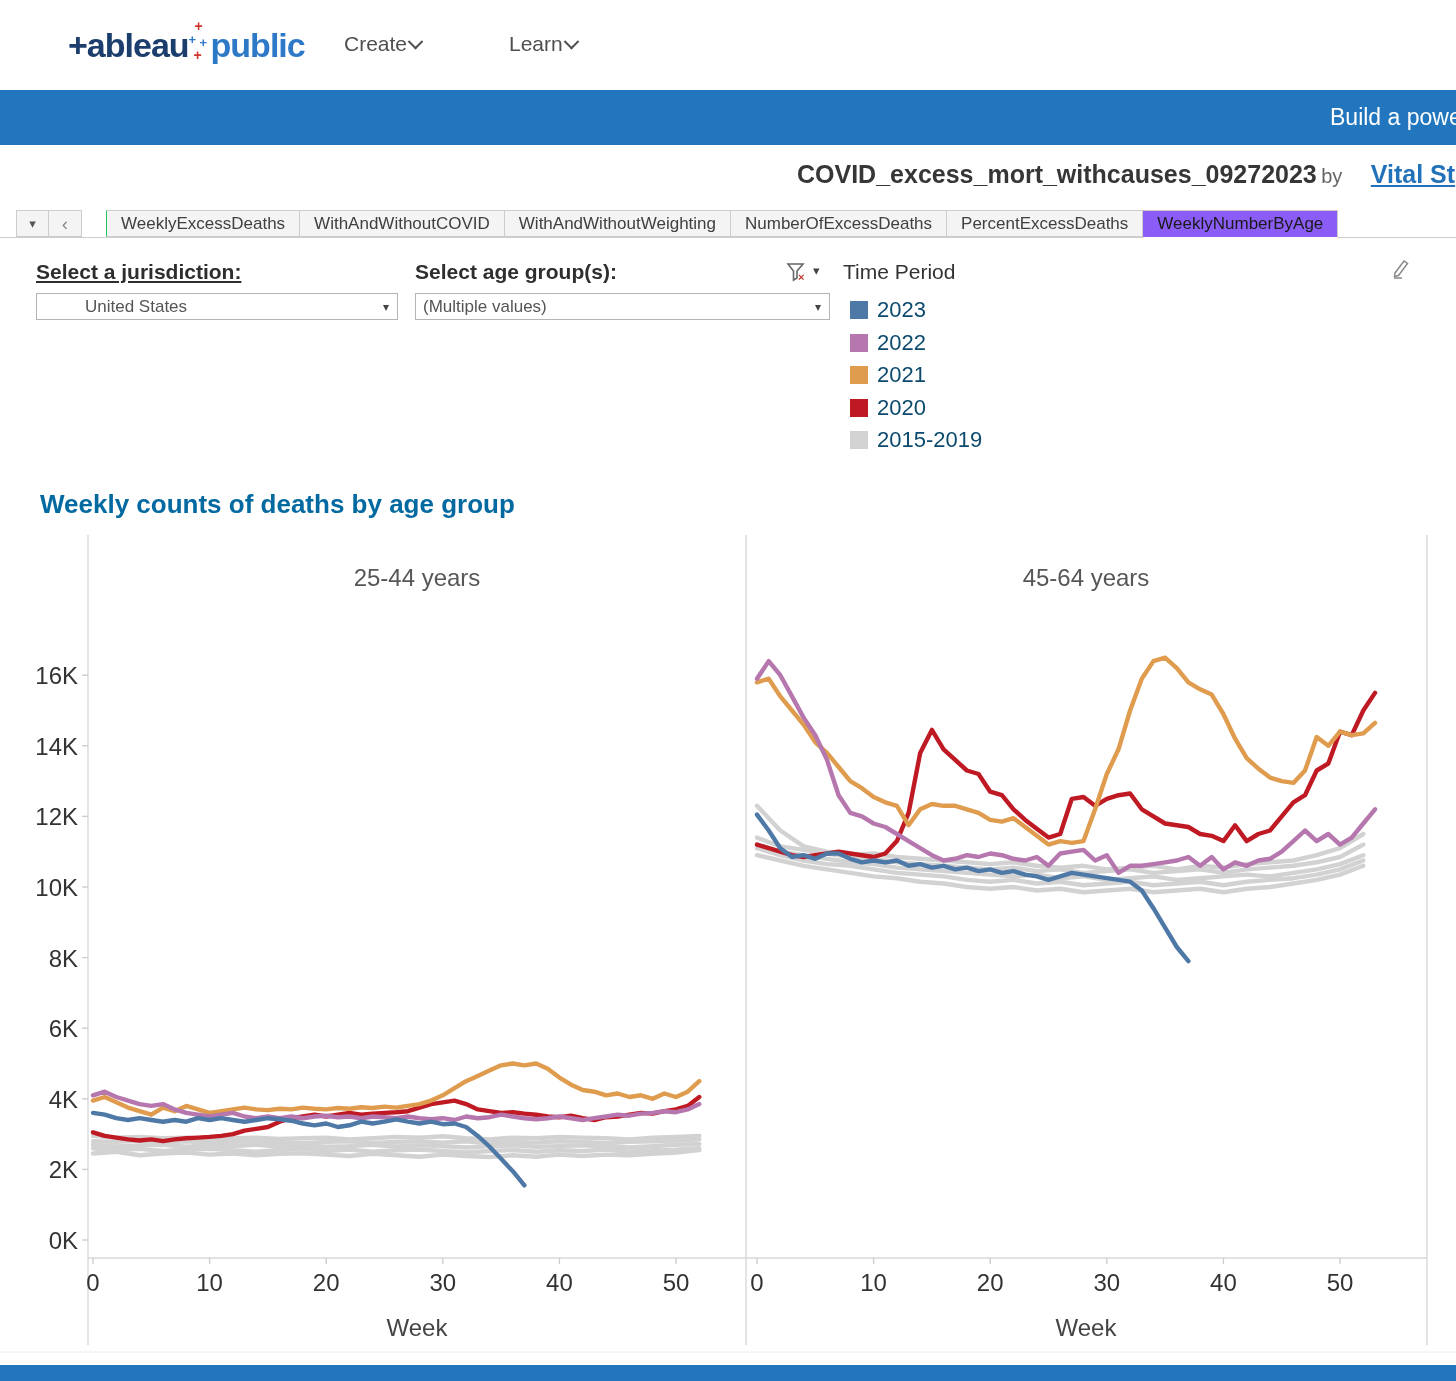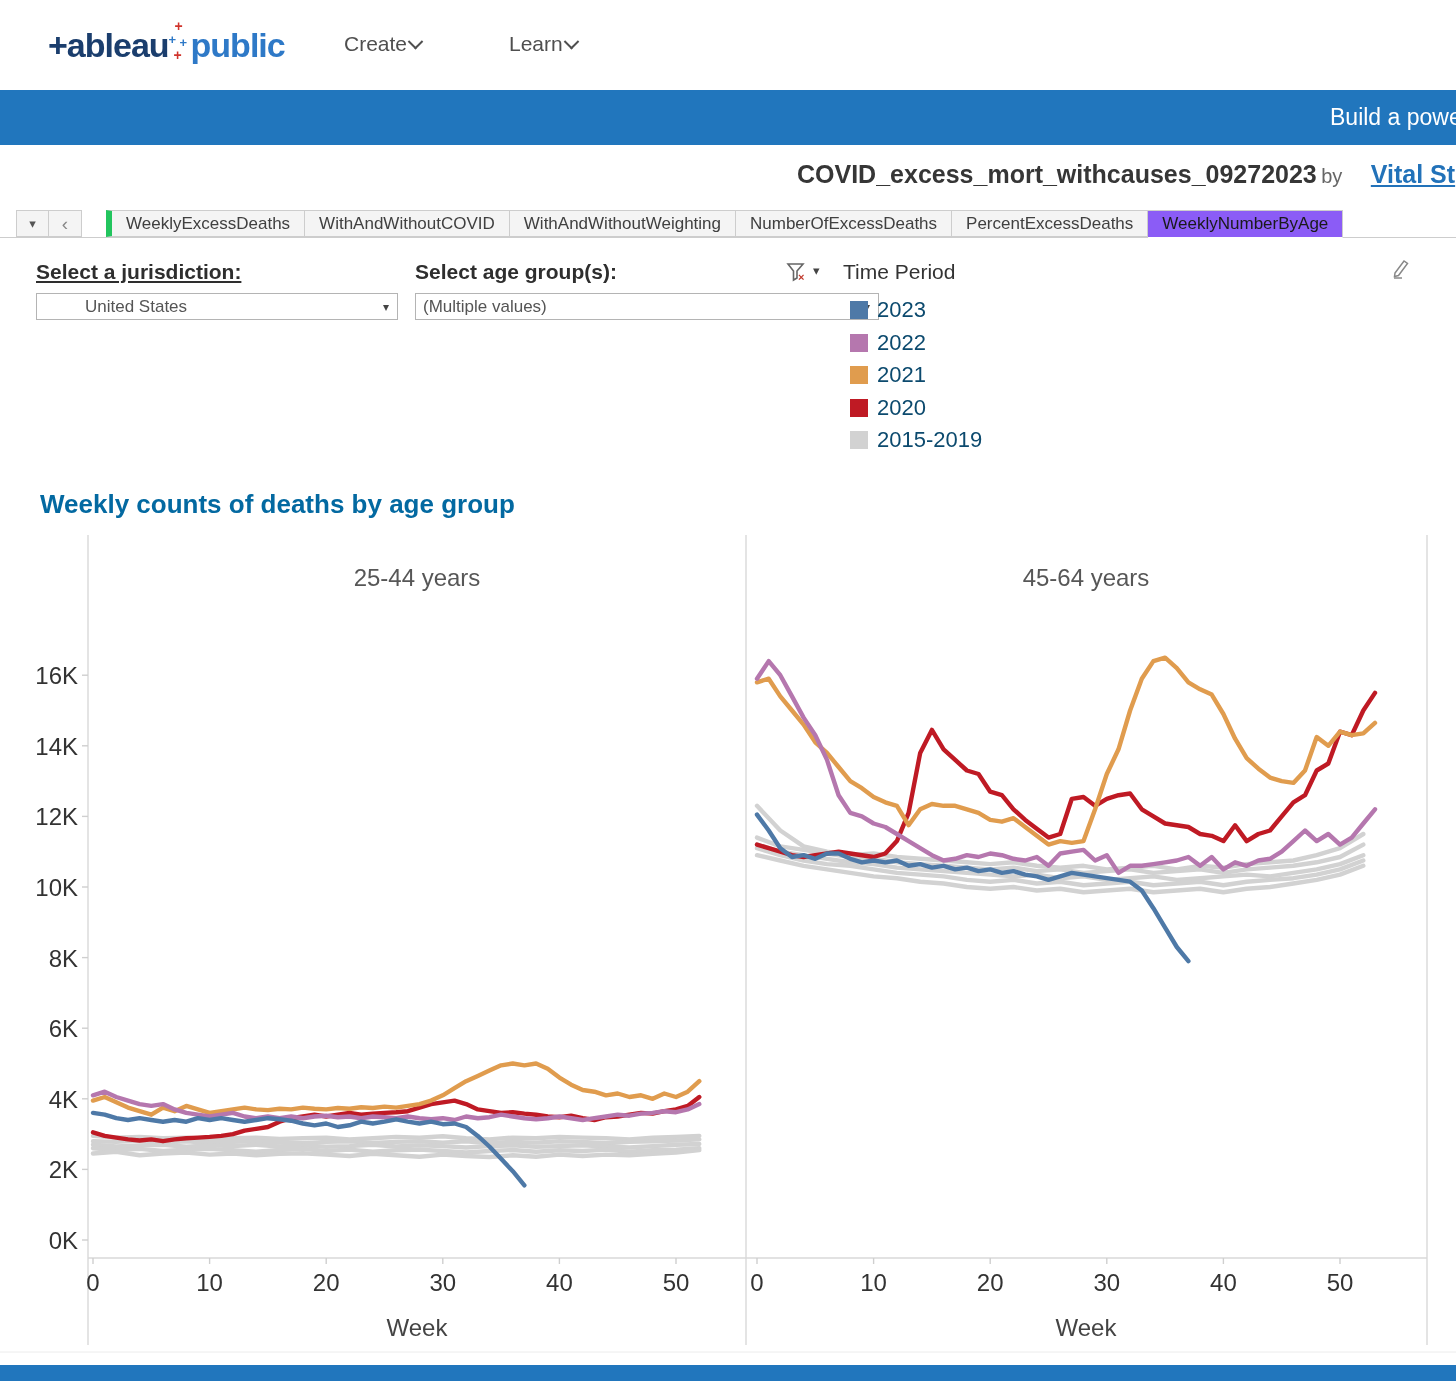--- a/index.html
+++ b/index.html
@@ -1,21 +1,21 @@
 <!DOCTYPE html>
 <html style="--banner: #2176bd; --link: #2272b9;"><head>
 <meta charset="utf-8">
 <style>
   html,body{margin:0;padding:0;background:#fff;}
   body{width:1456px;height:1381px;position:relative;overflow:hidden;
        font-family:"Liberation Sans","DejaVu Sans",sans-serif;color:#333;}
 
   
   .topnav{position:absolute;left:0;top:0;width:1456px;height:90px;background:#fff;}
-  .logo{position:absolute;left:48px;top:22px;height:46px;display:flex;align-items:center;cursor:pointer;}
+  .logo{position:absolute;left:68px;top:22px;height:46px;display:flex;align-items:center;cursor:pointer;}
   .logo .t1{font-size:34px;font-weight:700;color:#1b3e6d;letter-spacing:-1px;}
   .logo .t2{font-size:34px;font-weight:700;color:#2e79c7;letter-spacing:-1px;}
   .plus-cluster{position:relative;width:22px;height:44px;display:inline-block;}
   .plus-cluster span{position:absolute;font-weight:700;line-height:1;}
   .p1{left:6px;top:-4px;font-size:14px;color:#d0342c;}
   .p2{left:0px;top:10px;font-size:13px;color:#2e79c7;}
   .p3{left:11px;top:13px;font-size:13px;color:#2e79c7;}
   .p4{left:5px;top:25px;font-size:14px;color:#d0342c;}
   .nav-item{position:absolute;top:32px;font-size:21px;color:#4f4f4f;cursor:pointer;display:flex;align-items:center;gap:3px;}
   .nav-create{left:344px;} .nav-learn{left:509px;}
@@ -33,29 +33,29 @@
 
   
   .tabbar{position:absolute;left:0;top:210px;width:1456px;height:27px;display:flex;align-items:stretch;border-bottom:1px solid #cdcdcd;}
   .tbtn{width:33px;border:1px solid #cdcdcd;background:#f4f4f4;color:#555;font-size:13px;
         display:flex;align-items:center;justify-content:center;cursor:pointer;box-sizing:border-box;}
   .tbtn.first{margin-left:16px;} .tbtn + .tbtn{border-left:none;}
   .tbtn.prev{color:#888;font-size:19px;line-height:1;}
   #tabs{display:flex;margin-left:24px;}
   .tab{border:1px solid #cdcdcd;border-left:none;background:#f4f4f4;color:#404040;font-size:17px;
        padding:0 14px;display:flex;align-items:center;cursor:pointer;white-space:nowrap;box-sizing:border-box;}
-  .tab:first-child{border-left:6px solid #22c55e;}
+  .tab:first-child{border-left:1px solid #22c55e;}
   .tab.selected{background:#8b5cf6;color:#1a1a1a;border-bottom:1px solid #fff;margin-bottom:-1px;}
 
   
   .flabel{position:absolute;font-size:21px;font-weight:600;color:#2e2e2e;}
   .lab-jur{left:36px;top:260px;text-decoration:underline;} .lab-age{left:415px;top:260px;}
   .selbox{position:absolute;height:27px;background:#fff;border:1px solid #b4b4b4;box-sizing:border-box;
           display:flex;align-items:center;justify-content:space-between;padding:0 8px 0 7px;cursor:pointer;}
-  .sel-jur{left:36px;top:293px;width:362px;padding-left:48px;} .sel-age{left:415px;top:293px;width:464px;}
+  .sel-jur{left:36px;top:293px;width:362px;padding-left:48px;} .sel-age{left:415px;top:293px;width:415px;}
   .selbox .val{font-size:17px;color:#555;}
   .selbox .car{font-size:12px;color:#444;}
   .filtericon{position:absolute;left:786px;top:261px;width:22px;height:22px;cursor:pointer;}
   .filtercaret{position:absolute;left:813px;top:263px;font-size:13px;color:#444;cursor:pointer;}
   .legend-title{position:absolute;left:843px;top:260px;font-size:21px;color:#333;}
   #legend-items{position:absolute;left:850px;top:294px;}
   .leg-row{display:flex;align-items:center;height:32.5px;cursor:pointer;}
   .leg-swatch{width:18px;height:18px;margin-right:9px;flex:0 0 auto;}
   .leg-label{font-size:22px;color:#0c4a6e;}
   .pencil{position:absolute;left:1390px;top:258px;width:22px;height:22px;cursor:pointer;}

